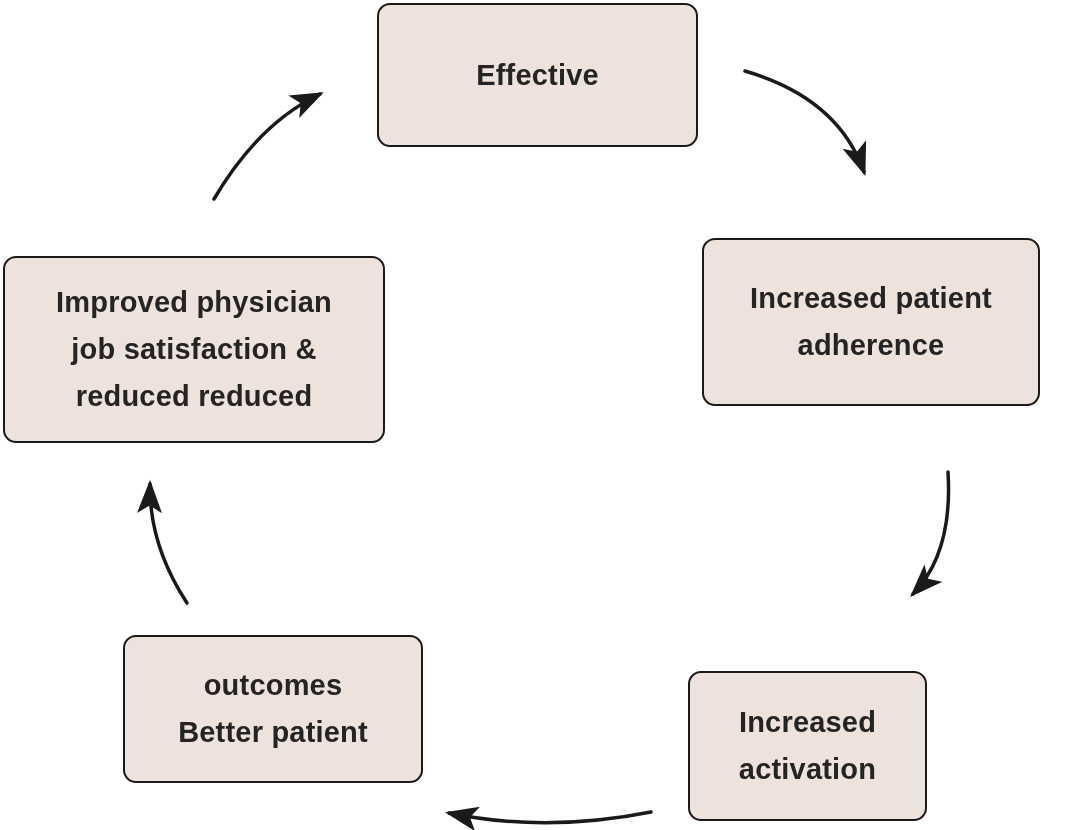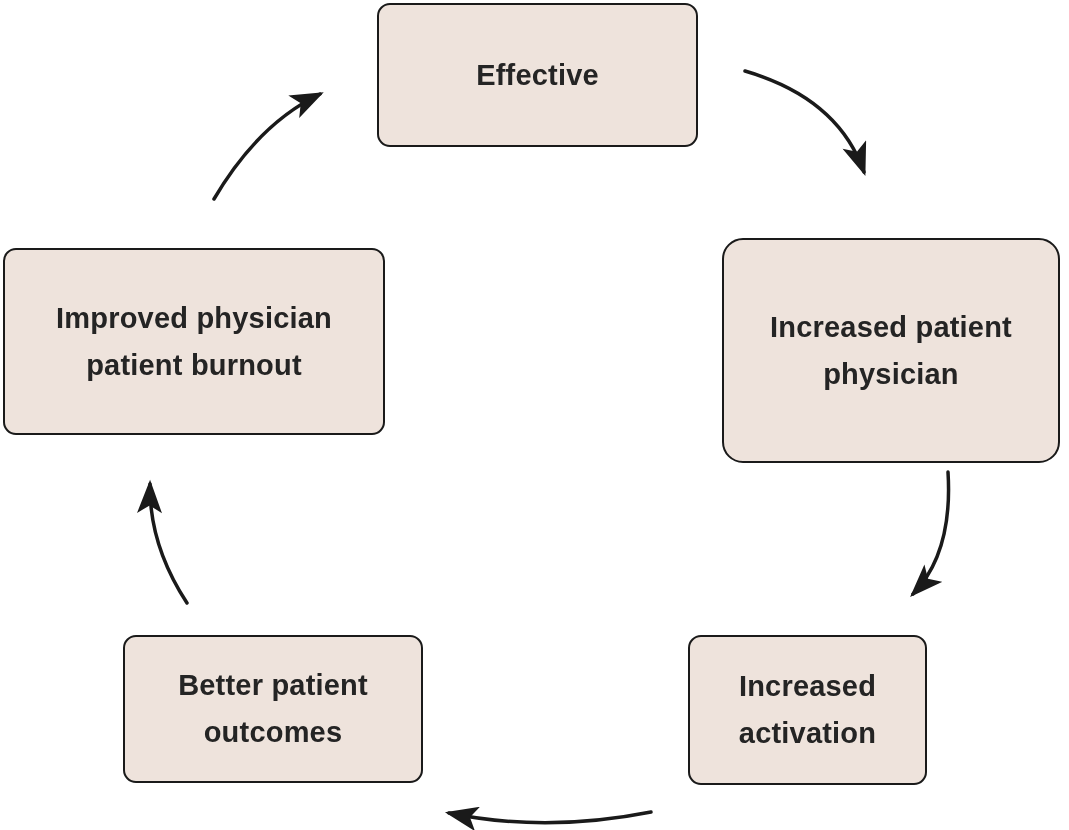--- a/index.html
+++ b/index.html
@@ -36,24 +36,24 @@
     color: #242424;
     font-size: 29px;
     font-weight: 600;
     letter-spacing: 0.2px;
   }
   .node .line {
     line-height: 47px;
     white-space: nowrap;
   }
   .node-1 { left: 377px; top: 3px;   width: 321px; height: 144px; }
-  .node-2 { left: 722px; top: 238px; width: 338px; height: 225px; border-radius: 21px; }
-  .node-3 { left: 688px; top: 635px; width: 239px; height: 150px; }
+  .node-2 { left: 702px; top: 238px; width: 338px; height: 168px; }
+  .node-3 { left: 688px; top: 671px; width: 239px; height: 150px; }
   .node-4 { left: 123px; top: 635px; width: 300px; height: 148px; }
-  .node-5 { left: 3px;   top: 248px; width: 382px; height: 187px; }
+  .node-5 { left: 3px;   top: 256px; width: 382px; height: 187px; }
   .arrow {
     fill: none;
     stroke: #1a1a1a;
     stroke-width: 3.5px;
     stroke-linecap: round;
   }
 </style>
 </head>
 <body>
 
@@ -71,31 +71,32 @@
     <path class="arrow" d="M 187,603 Q 149,545 150,484" marker-end="url(#ah)"></path>
     <path class="arrow" d="M 214,199 Q 258,124 320,94" marker-end="url(#ah)"></path>
   </svg>
 
   <div class="node node-1">
       <div class="line">Effective</div>
     </div>
 
   <div class="node node-2">
       <div class="line">Increased patient</div>
-      <div class="line">physician</div>
+      <div class="line">adherence</div>
     </div>
 
   <div class="node node-3">
       <div class="line">Increased</div>
       <div class="line">activation</div>
     </div>
 
   <div class="node node-4">
+      <div class="line">outcomes</div>
       <div class="line">Better patient</div>
-      <div class="line">outcomes</div>
     </div>
 
   <div class="node node-5">
       <div class="line">Improved physician</div>
-      <div class="line">patient burnout</div>
+      <div class="line">job satisfaction &amp;</div>
+      <div class="line">reduced reduced</div>
     </div>
 
 </div>
 
 </body></html>

